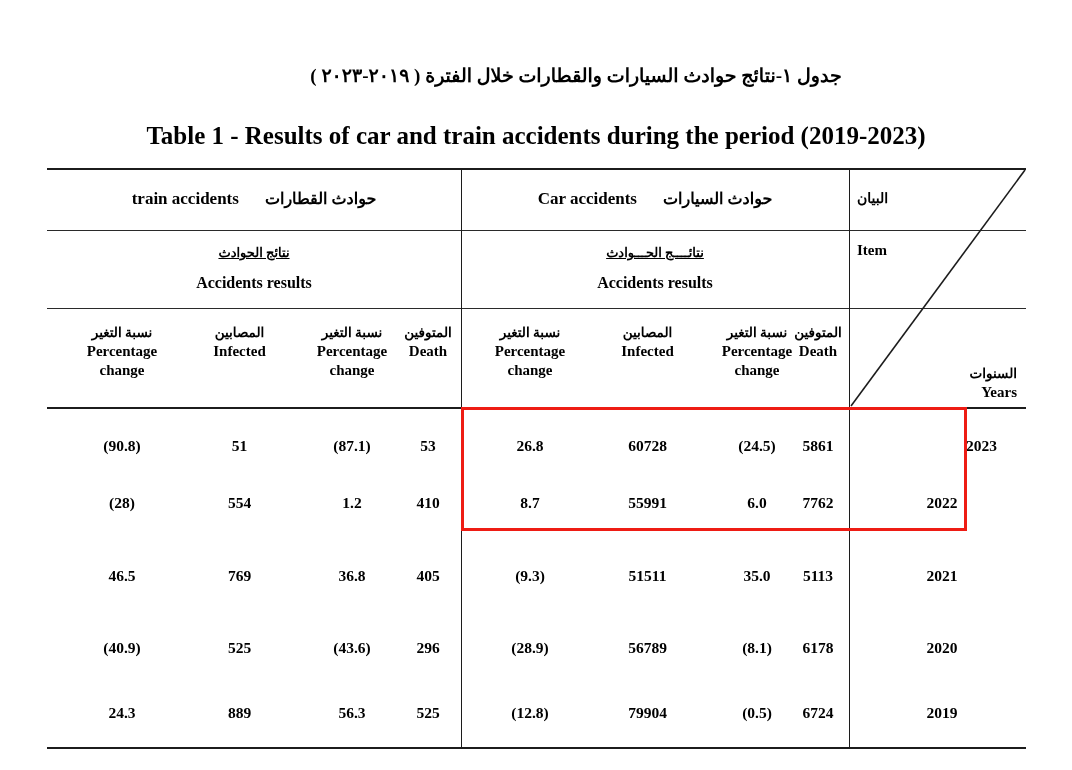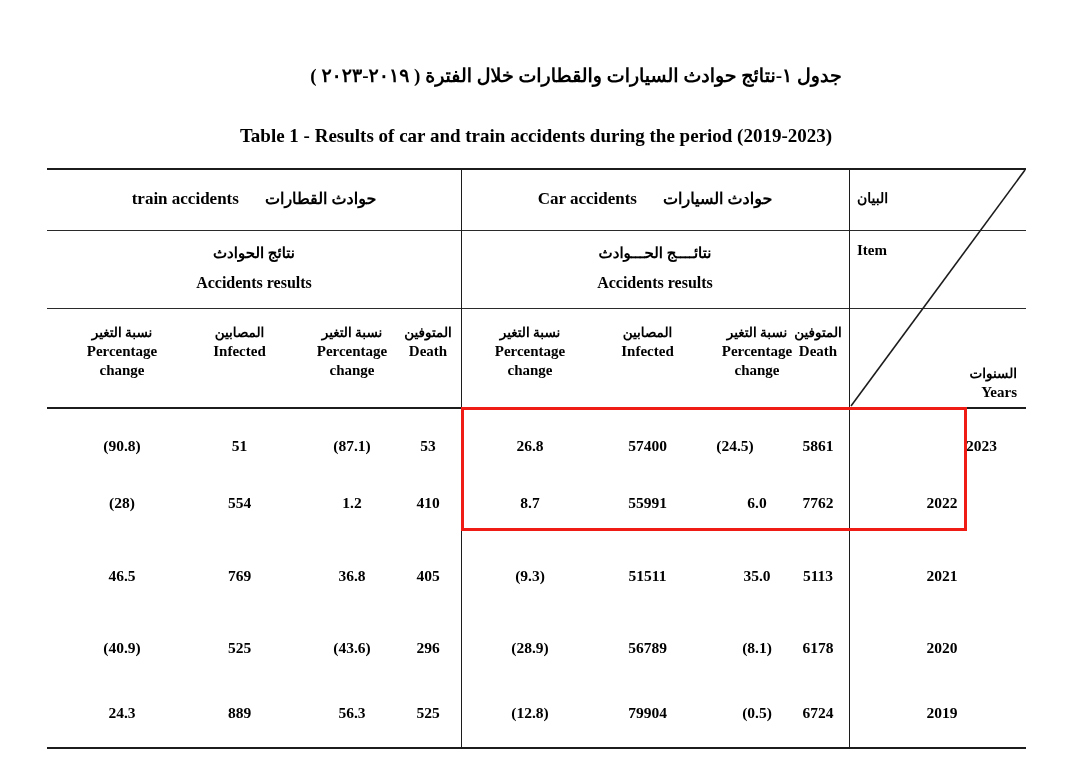--- a/index.html
+++ b/index.html
@@ -38,21 +38,21 @@
     letter-spacing: 0px;
     padding-left: 40px;
   }
   .title-en {
     position: absolute;
     top: 122px;
     left: 0;
     width: 1072px;
     text-align: center;
     font-weight: bold;
-    font-size: 19px;
+    font-size: 25px;
     line-height: 28px;
   }
 
   
   .table-wrap {
     position: absolute;
     left: 47px;
     top: 168px;
     width: 979px;   
     height: 579px;  
@@ -92,24 +92,25 @@
   }
   .sect-head .en { }
   .gap-sm { display: inline-block; width: 26px; }
 
   .sub-head {
     font-size: 15px;
     line-height: 30px;
     font-weight: bold;
   }
   .sub-head .ar {
-    font-size: 15px;
-    direction: rtl;
-    unicode-bidi: isolate;
-    display: block;
+    font-size: 13px;
+    direction: rtl;
+    unicode-bidi: isolate;
+    display: block;
+    text-decoration: underline;
   }
   .sub-head .en {
     display: block;
     font-size: 16px;
   }
 
   .col-head {
     position: absolute;
     text-align: center;
     font-weight: bold;
@@ -274,22 +275,22 @@
     <div class="years-head" style="left:860px; top:196px; width:110px;">
       <span class="ar">السنوات</span>
       <span class="en">Years</span>
     </div>
 
     <div class="dcell" style="left:10px;  top:268px; width:130px;">(90.8)</div>
     <div class="dcell" style="left:140px; top:268px; width:105px;">51</div>
     <div class="dcell" style="left:240px; top:268px; width:130px;">(87.1)</div>
     <div class="dcell" style="left:350px; top:268px; width:62px;">53</div>
     <div class="dcell" style="left:418px; top:268px; width:130px;">26.8</div>
-    <div class="dcell" style="left:548px; top:268px; width:105px;">57400</div>
-    <div class="dcell" style="left:623px; top:268px; width:130px;">(24.5)</div>
+    <div class="dcell" style="left:548px; top:268px; width:105px;">60728</div>
+    <div class="dcell" style="left:645px; top:268px; width:130px;">(24.5)</div>
     <div class="dcell" style="left:740px; top:268px; width:62px;">5861</div>
     <div class="dcell" style="left:840px; top:268px; width:110px;text-align:right;">2023</div>
 
     <div class="dcell" style="left:10px;  top:325px; width:130px;">(28)</div>
     <div class="dcell" style="left:140px; top:325px; width:105px;">554</div>
     <div class="dcell" style="left:240px; top:325px; width:130px;">1.2</div>
     <div class="dcell" style="left:350px; top:325px; width:62px;">410</div>
     <div class="dcell" style="left:418px; top:325px; width:130px;">8.7</div>
     <div class="dcell" style="left:548px; top:325px; width:105px;">55991</div>
     <div class="dcell" style="left:645px; top:325px; width:130px;">6.0</div>

